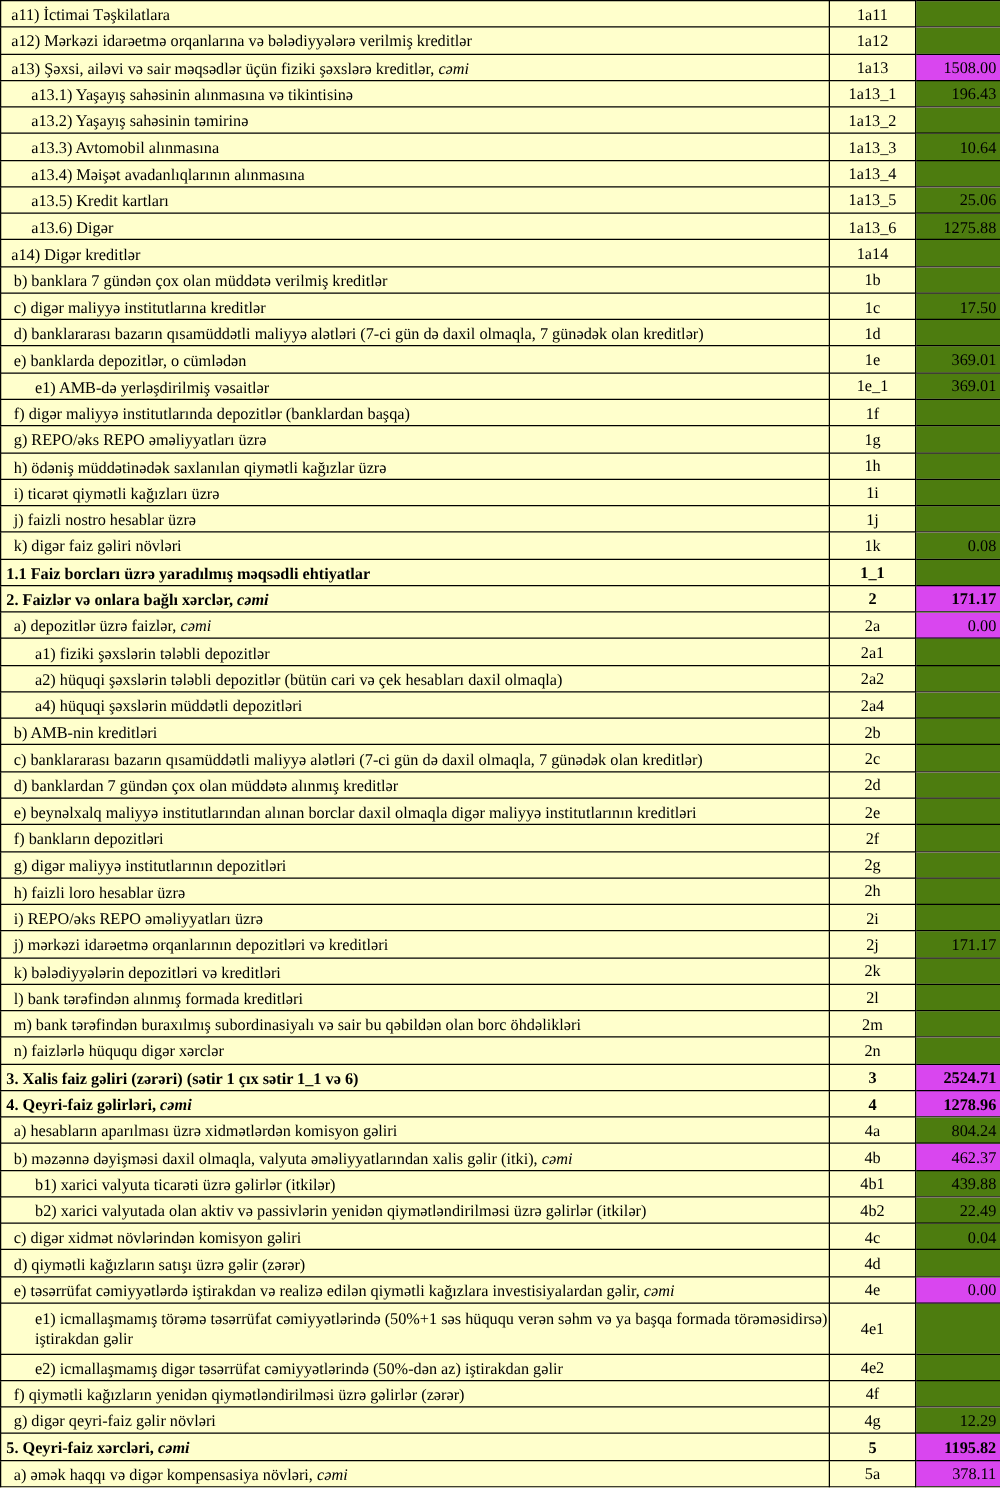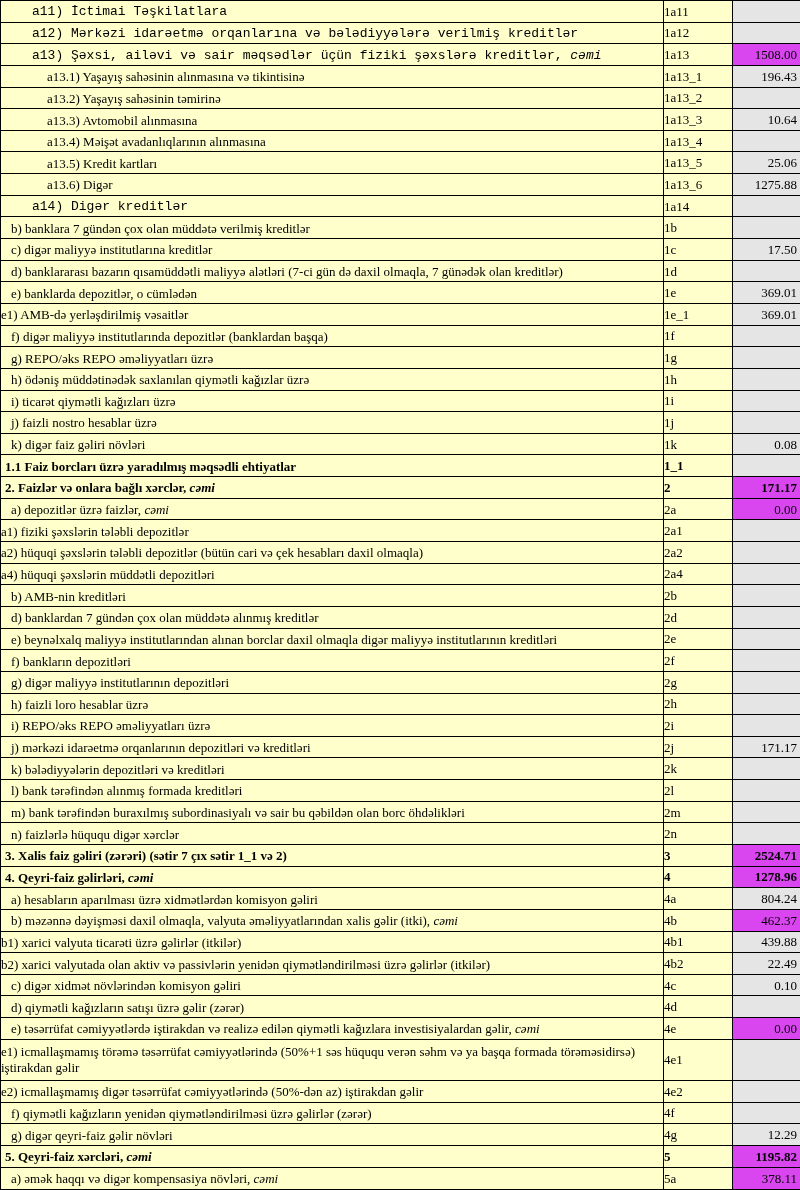--- a/index.html
+++ b/index.html
@@ -4,31 +4,31 @@
 <style>
   html,body{margin:0;padding:0;background:#ffffff;}
   body{width:800px;font-family:"Liberation Serif","DejaVu Serif",serif;color:#000;}
   table{width:800px;height:1190px;border-collapse:collapse;table-layout:fixed;background:#FFFFCC;}
   col.c-label{width:663px;}
   col.c-code{width:69px;}
   col.c-value{width:68px;}
   td{border:1.5px solid #000;font-size:13px;line-height:15px;padding:0;height:19px;
      overflow:hidden;white-space:nowrap;vertical-align:middle;}
   td.label{background:#FFFFCC;padding-top:1px;}
-  td.code{background:#FFFFCC;}
-  td.value{background:#e5e5e5;text-align:right;padding-right:3px;}
+  td.code{background:#FFFFCC;text-align:center;}
+  td.value{background:#4d7c0f;text-align:right;padding-right:3px;}
   tr.vy td.value{background:#d946ef;}
   tr.b td{font-weight:bold;}
   tr.tall td{height:38px;}
   tr.tall td.label{white-space:normal;line-height:16px;}
   .ind0{padding-left:4px;}
   .ind1{padding-left:10px;}
-  .ind2{padding-left:31px;font-family:Liberation Mono, monospace;}
-  .ind3{}
-  .ind4{padding-left:46px;}
+  .ind2{padding-left:8px;}
+  .ind3{padding-left:27px;}
+  .ind4{padding-left:24px;}
   i{font-style:italic;}
 </style>
 </head>
 <body>
 
 <table>
   <colgroup>
     <col class="c-label">
       <col class="c-code">
       <col class="c-value">
@@ -168,20 +168,25 @@
         <td class="label ind3">a4) hüquqi şəxslərin müddətli depozitləri</td>
         <td class="code">2a4</td>
         <td class="value"></td>
       </tr>
       <tr>
         <td class="label ind1">b) AMB-nin kreditləri</td>
         <td class="code">2b</td>
         <td class="value"></td>
       </tr>
       <tr>
+        <td class="label ind1">c) banklararası bazarın qısamüddətli maliyyə alətləri (7-ci gün də daxil olmaqla, 7 günədək olan kreditlər)</td>
+        <td class="code">2c</td>
+        <td class="value"></td>
+      </tr>
+      <tr>
         <td class="label ind1">d) banklardan 7 gündən çox olan müddətə alınmış kreditlər</td>
         <td class="code">2d</td>
         <td class="value"></td>
       </tr>
       <tr>
         <td class="label ind1">e) beynəlxalq maliyyə institutlarından alınan borclar daxil olmaqla digər maliyyə institutlarının kreditləri</td>
         <td class="code">2e</td>
         <td class="value"></td>
       </tr>
       <tr>
@@ -223,21 +228,21 @@
         <td class="label ind1">m) bank tərəfindən buraxılmış subordinasiyalı və sair bu qəbildən olan borc öhdəlikləri</td>
         <td class="code">2m</td>
         <td class="value"></td>
       </tr>
       <tr>
         <td class="label ind1">n) faizlərlə hüququ digər xərclər</td>
         <td class="code">2n</td>
         <td class="value"></td>
       </tr>
       <tr class="b vy">
-        <td class="label ind0">3. Xalis faiz gəliri (zərəri) (sətir 7 çıx sətir 1_1 və 2)</td>
+        <td class="label ind0">3. Xalis faiz gəliri (zərəri) (sətir 1 çıx sətir 1_1 və 6)</td>
         <td class="code">3</td>
         <td class="value">2524.71</td>
       </tr>
       <tr class="b vy">
         <td class="label ind0">4. Qeyri-faiz gəlirləri, <i>cəmi</i></td>
         <td class="code">4</td>
         <td class="value">1278.96</td>
       </tr>
       <tr>
         <td class="label ind1">a) hesabların aparılması üzrə xidmətlərdən komisyon gəliri</td>
@@ -255,21 +260,21 @@
         <td class="value">439.88</td>
       </tr>
       <tr>
         <td class="label ind3">b2) xarici valyutada olan aktiv və passivlərin yenidən qiymətləndirilməsi üzrə gəlirlər (itkilər)</td>
         <td class="code">4b2</td>
         <td class="value">22.49</td>
       </tr>
       <tr>
         <td class="label ind1">c) digər xidmət növlərindən komisyon gəliri</td>
         <td class="code">4c</td>
-        <td class="value">0.10</td>
+        <td class="value">0.04</td>
       </tr>
       <tr>
         <td class="label ind1">d) qiymətli kağızların satışı üzrə gəlir (zərər)</td>
         <td class="code">4d</td>
         <td class="value"></td>
       </tr>
       <tr class="vy">
         <td class="label ind1">e) təsərrüfat cəmiyyətlərdə iştirakdan və realizə edilən qiymətli kağızlara investisiyalardan gəlir, <i>cəmi</i></td>
         <td class="code">4e</td>
         <td class="value">0.00</td>

